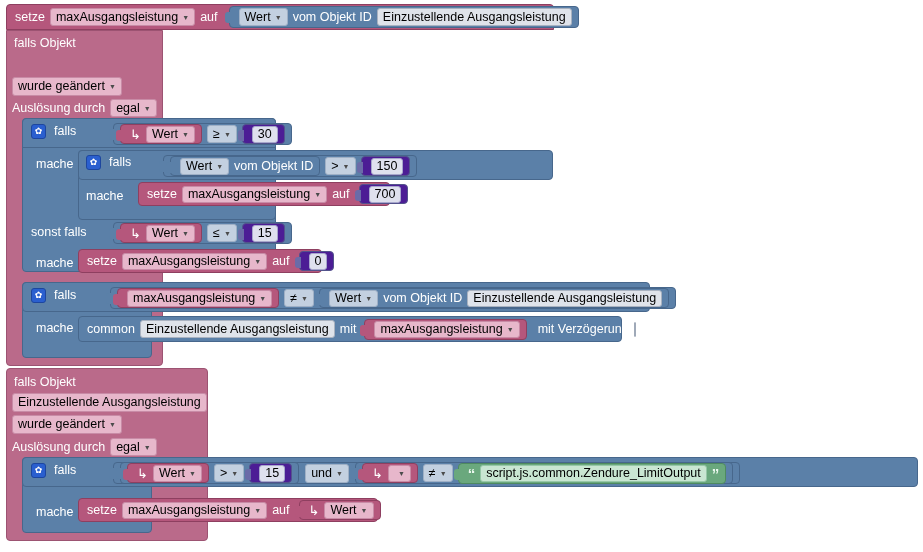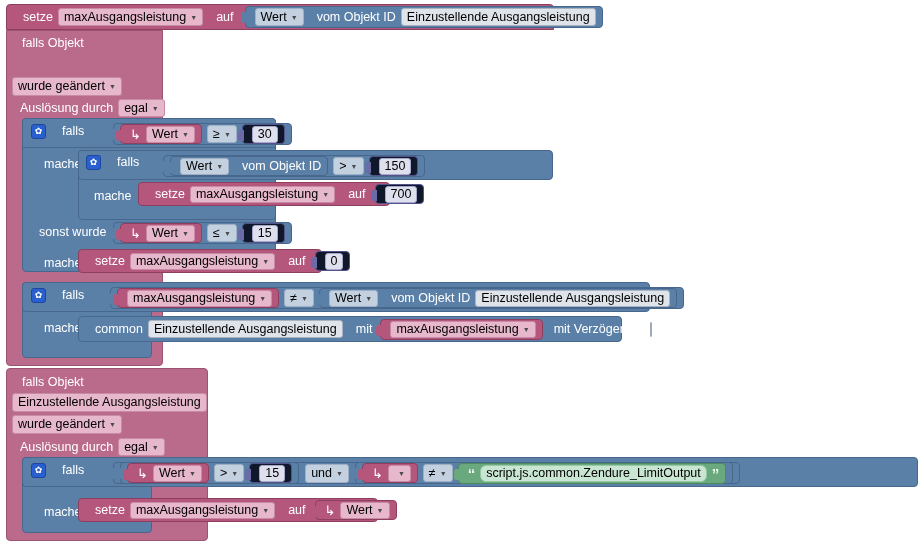--- a/index.html
+++ b/index.html
@@ -38,30 +38,29 @@
     background-position: 11px 11px;
     mix-blend-mode: lighten;
   }
 
   .blk { position: absolute; box-sizing: border-box; }
 
   
   .c-hat      { background:#ba6a8a; border:1px solid #9c5372; }
   .c-ctrl     { background:#5b80a8; border:1px solid #47678c; }
   .c-var      { background:#b5577c; border:1px solid #8e3f60; }
-  .c-num      { background:#0f172a; border:1px solid #53538c; }
+  .c-num      { background:#4c1d95; border:1px solid #53538c; }
   .c-txt      { background:#6aa87d; border:1px solid #4e8a60; }
 
   .lbl {
     color:#ffffff;
     font-size:12.5px;
     line-height:1;
     white-space:nowrap;
     user-select:none;
-    margin-left:8px;
   }
 
   
   .field {
     display:inline-flex; align-items:center;
     background:#dfe3ea; border:1px solid #a9b2c0;
     border-radius:3px;
     color:#000; font-size:12.5px;
     padding:1px 5px; height:18px;
     white-space:nowrap;
@@ -229,21 +228,21 @@
         <span class="caret">▼</span>
       </span>
       <span class="lbl">auf</span>
       <span class="rep c-num" style="height:20px; margin-left:4px;">
         <span class="field num" style="height:17px;">700</span>
       </span>
     </div>
   </div>
 
   <div class="blk" style="left:31px; top:222px;">
-    <span class="lbl">sonst wurde</span>
+    <span class="lbl">sonst falls</span>
   </div>
   <div class="blk" style="left:113px; top:222px;">
     <span class="rep c-ctrl" style="padding-left:6px;">
       <span class="rep c-var" style="height:20px;">
         <span class="arrowret">↳</span>
         <span class="field pink" style="height:17px;">
           <span>Wert</span>
           <span class="caret">▼</span>
         </span>
       </span>
@@ -392,21 +391,21 @@
           <span class="field pink" style="height:17px;">
             <span class="caret">▼</span>
           </span>
         </span>
         <span class="field blue">
           <span>≠</span>
           <span class="caret">▼</span>
         </span>
         <span class="rep c-txt" style="height:21px;">
           <span class="quote">“</span>
-          <span class="field green" style="height:17px;border-radius:6px;">script.js.common.Zendure_LimitOutput</span>
+          <span class="field green" style="height:17px;">script.js.common.Zendure_LimitOutput</span>
           <span class="quote">”</span>
         </span>
       </span>
     </span>
   </div>
 
   <div class="blk" style="left:36px; top:502px;">
     <span class="lbl">mache</span>
   </div>
 

